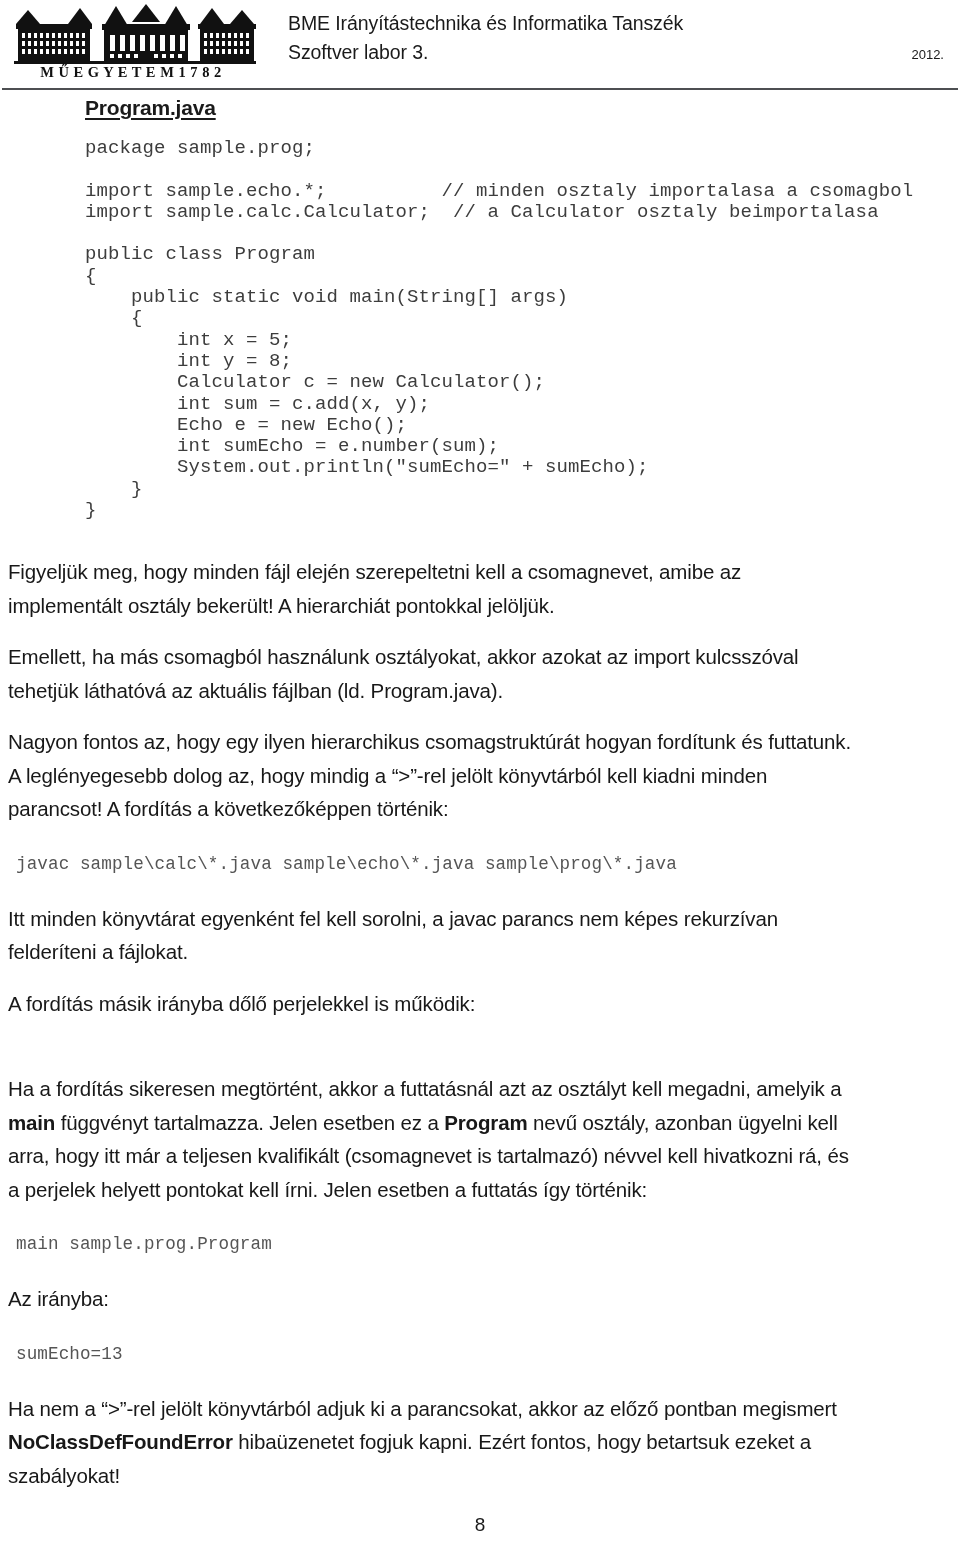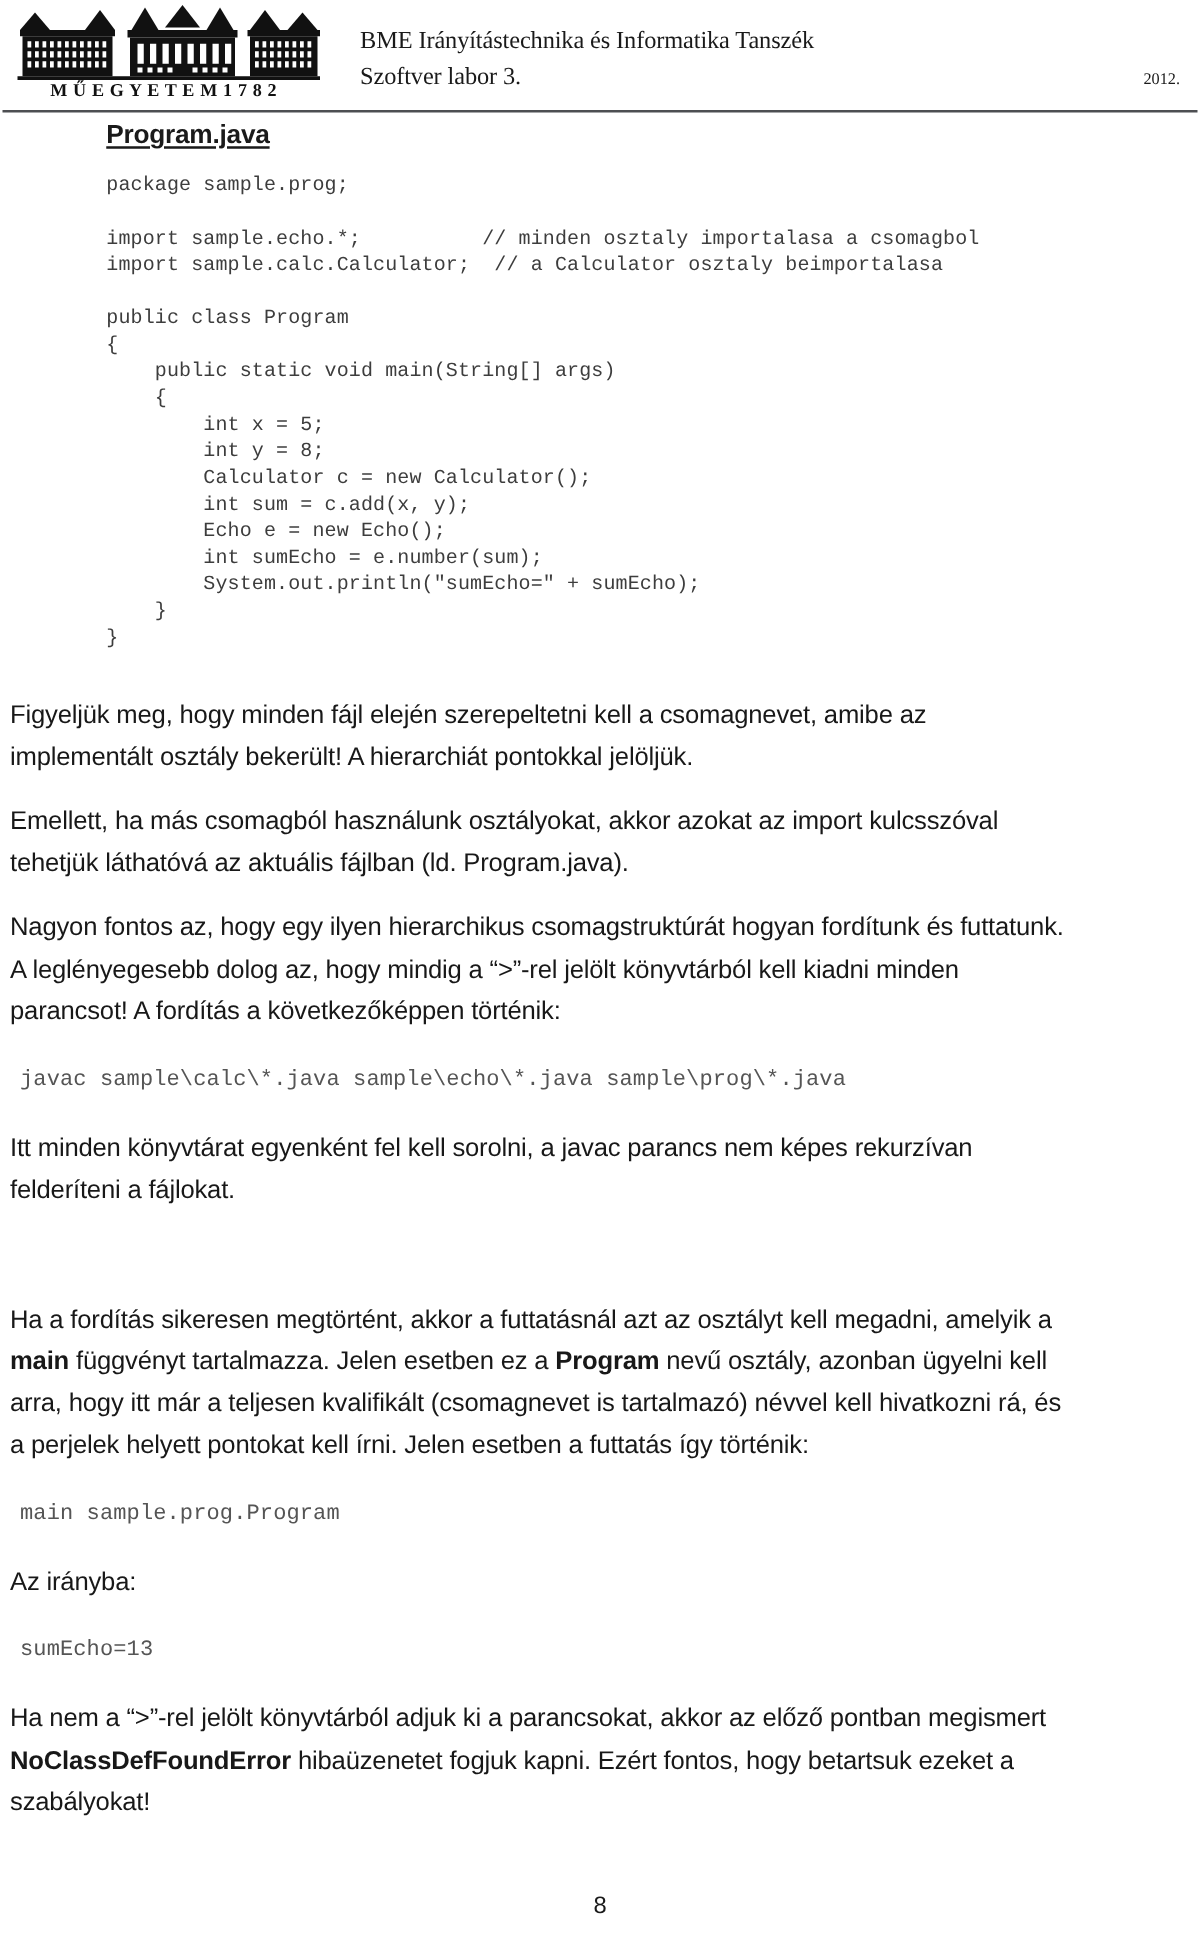--- a/index.html
+++ b/index.html
@@ -39,25 +39,24 @@
     width: 262px;
     padding-left: 6px;
     padding-top: 4px;
     box-sizing: border-box;
     flex: 0 0 auto;
   }
   .logo-svg { display: block; }
 
   .header-texts {
     flex: 1 1 auto;
-    padding-top: 19px;
+    padding-top: 9px;
     padding-left: 26px;
     position: relative;
     box-sizing: border-box;
-    font-family: Liberation Serif, serif;
   }
   .header-line-1 {
     font-size: 19.5px;
     line-height: 28px;
     font-weight: 400;
     color: #1a1a1a;
     white-space: nowrap;
     letter-spacing: -0.1px;
   }
   .header-line-2-wrap {
@@ -119,21 +118,21 @@
     font-size: 21px;
     font-weight: 700;
     color: #1a1a1a;
     text-decoration: underline;
     text-underline-offset: 3px;
     letter-spacing: -0.2px;
   }
   .code-block {
     margin: 0 0 0 85px;
     font-family: "Liberation Mono", "DejaVu Sans Mono", monospace;
-    font-size: 16px;
+    font-size: 19px;
     line-height: 21.3px;
     color: #3d3d3d;
     white-space: pre;
     letter-spacing: 0.1px;
   }
   .cmd-line {
     margin: 0 0 0 16px;
     font-family: "Liberation Mono", "DejaVu Sans Mono", monospace;
     font-size: 17.6px;
     line-height: 24px;
@@ -321,20 +320,21 @@
     <div class="spacer-md"></div>
 
     <div class="cmd-line">javac sample\calc\*.java sample\echo\*.java sample\prog\*.java</div>
 
     <div class="spacer-md"></div>
 
     <p class="body-text">Itt minden könyvtárat egyenként fel kell sorolni, a javac parancs nem képes rekurzívan felderíteni a fájlokat.</p>
 
     <div class="spacer-sm"></div>
 
+    <p class="body-text">A fordítás másik irányba dőlő perjelekkel is működik:</p>
 
     <div class="spacer-md"></div>
 
 
     <div class="spacer-md"></div>
 
     <p class="body-text"><span>Ha a fordítás sikeresen megtörtént, akkor a futtatásnál azt az osztályt kell megadni, amelyik a </span><b>main</b><span> függvényt tartalmazza. Jelen esetben ez a </span><b>Program</b><span> nevű osztály, azonban ügyelni kell arra, hogy itt már a teljesen kvalifikált (csomagnevet is tartalmazó) névvel kell hivatkozni rá, és a perjelek helyett pontokat kell írni. Jelen esetben a futtatás így történik:</span></p>
 
     <div class="spacer-md"></div>
 

